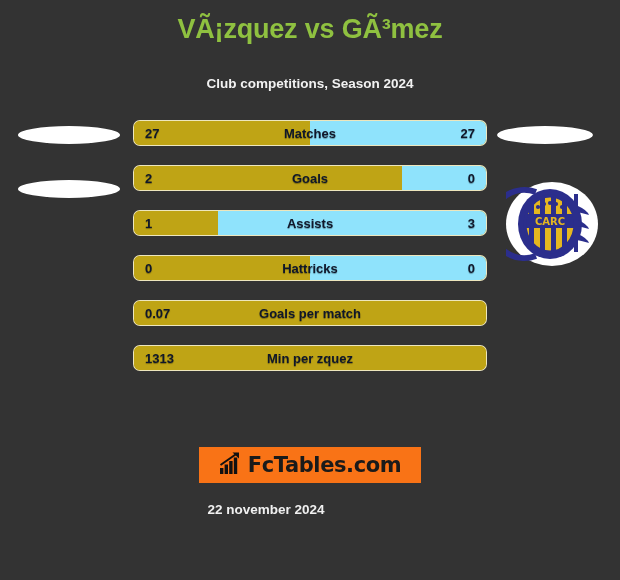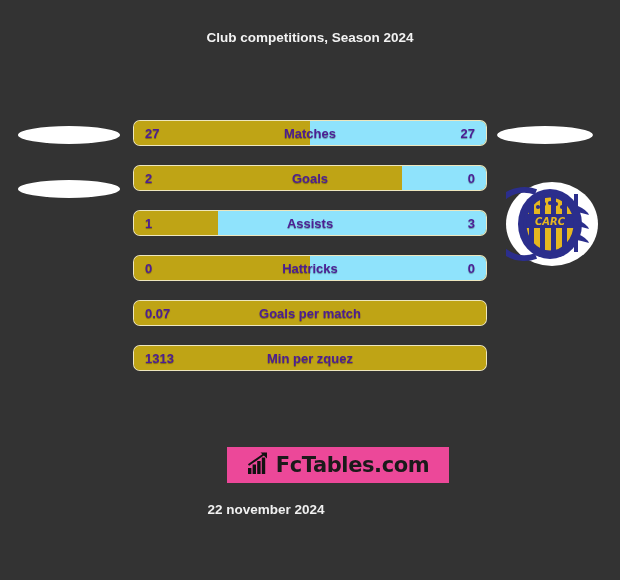--- a/index.html
+++ b/index.html
@@ -53,21 +53,20 @@
   #ph-left-2  { left: 18px;  top: 180px; width: 102px; height: 18px; }
   #ph-right-1 { left: 497px; top: 126px; width: 96px;  height: 18px; }
 
   
   .crest {
     position: absolute;
     left: 506px;
     top: 182px;
     width: 92px;
     height: 84px;
-    font-style: italic;
   }
 
   
   .stats {
     position: absolute;
     left: 133px;
     top: 120px;
     width: 354px;
   }
   .stat-row {
@@ -92,45 +91,44 @@
     background: #8FE3FC;
     z-index: 1;
   }
 
   .val, .lab {
     position: absolute;
     top: 0;
     line-height: 25px;
     font-size: 13px;
     font-weight: bold;
-    color: #4c1d95;
+    color: #0f172a;
     z-index: 3;
     text-shadow: 0 1px 1px rgba(0,0,0,0.35);
     white-space: nowrap;
   }
   .val-left  { left: 11px; }
   .val-right { right: 11px; }
   .lab {
     left: 0; right: 0;
     text-align: center;
   }
 
   
   .logo-box {
     position: absolute;
     left: 199px;
     top: 447px;
     width: 222px;
     height: 36px;
-    background: #ec4899;
+    background: #f97316;
     display: flex;
     align-items: center;
     justify-content: center;
     gap: 5px;
-    margin-left: 28px;
   }
   .logo-text {
     font-size: 21px;
     font-weight: bold;
     color: #1a1a1a;
     letter-spacing: -0.4px;
     font-family: "DejaVu Sans", sans-serif;
     line-height: 22px;
   }
 
@@ -143,20 +141,21 @@
     text-align: center;
     font-size: 13.5px;
     font-weight: bold;
     color: #f0f0f0;
   }
 </style>
 </head>
 <body>
 
 <div class="header">
+  <h1 class="title">VÃ¡zquez vs GÃ³mez</h1>
   <div class="subtitle">Club competitions, Season 2024</div>
 </div>
 
 <div class="ellipse" id="ph-left-1"></div>
 <div class="ellipse" id="ph-left-2"></div>
 <div class="ellipse" id="ph-right-1"></div>
 
 <div class="crest">
   <svg width="92" height="84" viewBox="0 0 92 84" xmlns="http://www.w3.org/2000/svg">
     <ellipse cx="46" cy="42" rx="46" ry="42" fill="#ffffff"></ellipse>

